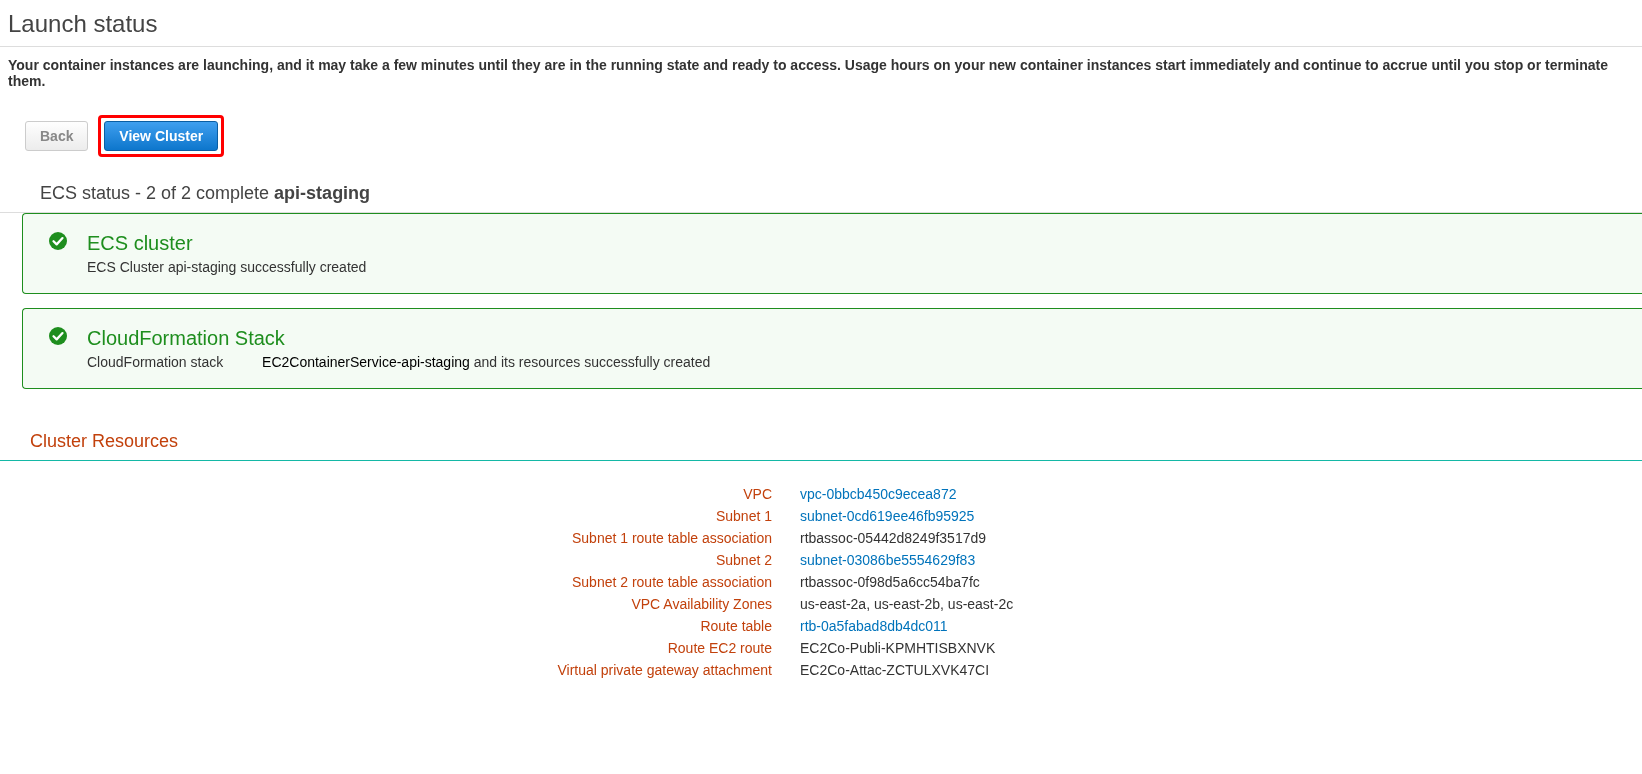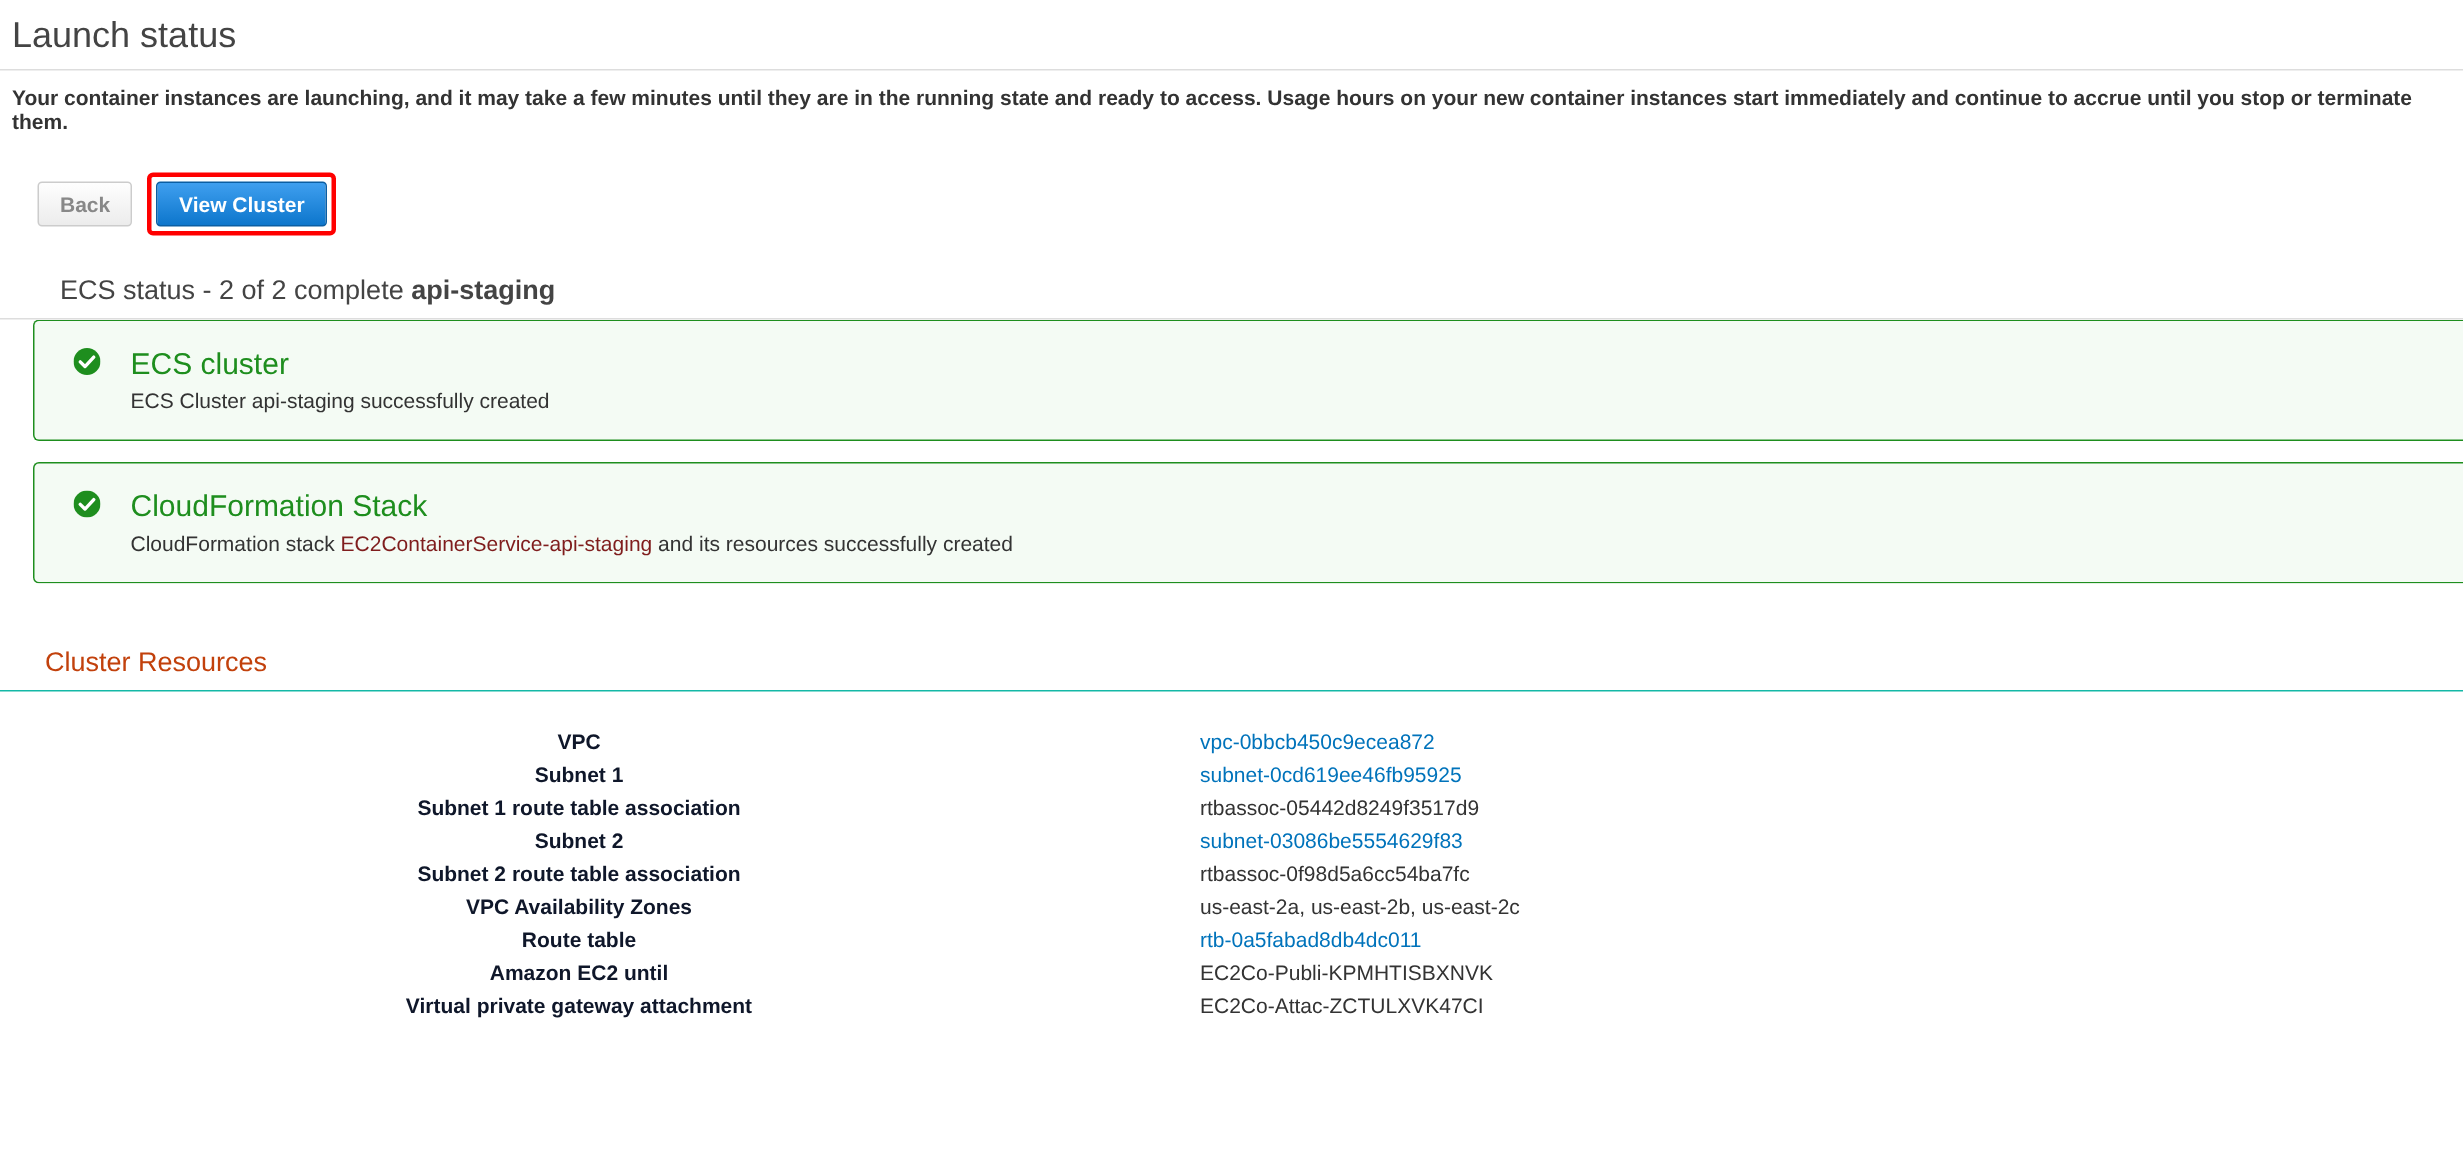--- a/index.html
+++ b/index.html
@@ -95,42 +95,43 @@
       color: #1e8e1e;
       font-size: 20px;
       font-weight: 400;
       margin-bottom: 4px;
     }
     .status-desc {
       color: #333;
       font-size: 14px;
     }
     .status-desc a {
-      color: #7f1d1d;
+      color: #000000;
       text-decoration: none;
+      margin-left: 35px;
     }
     .resources-header {
       font-size: 18px;
       color: #c2410c;
       font-weight: 400;
       padding: 28px 0 8px 30px;
       border-bottom: 1px solid #14b8a6;
     }
     .resources-table {
       margin-top: 22px;
     }
     .kv-row {
       display: flex;
       line-height: 22px;
     }
     .kv-label {
       width: 800px;
-      text-align: center;
-      font-weight: 700;
-      color: #0f172a;
+      text-align: right;
+      font-weight: 400;
+      color: #c2410c;
       padding-right: 28px;
     }
     .kv-value {
       color: #333;
     }
     .kv-value a {
       color: #0073bb;
       text-decoration: none;
     }
   </style>
@@ -207,20 +208,20 @@
     </div>
     <div class="kv-row">
       <div class="kv-label">VPC Availability Zones</div>
       <div class="kv-value"><span>us-east-2a, us-east-2b, us-east-2c</span></div>
     </div>
     <div class="kv-row">
       <div class="kv-label">Route table</div>
       <div class="kv-value"><a href="#">rtb-0a5fabad8db4dc011</a></div>
     </div>
     <div class="kv-row">
-      <div class="kv-label">Amazon EC2 until</div>
+      <div class="kv-label">Route EC2 route</div>
       <div class="kv-value"><span>EC2Co-Publi-KPMHTISBXNVK</span></div>
     </div>
     <div class="kv-row">
       <div class="kv-label">Virtual private gateway attachment</div>
       <div class="kv-value"><span>EC2Co-Attac-ZCTULXVK47CI</span></div>
     </div>
   </div>
 
 </body></html>

